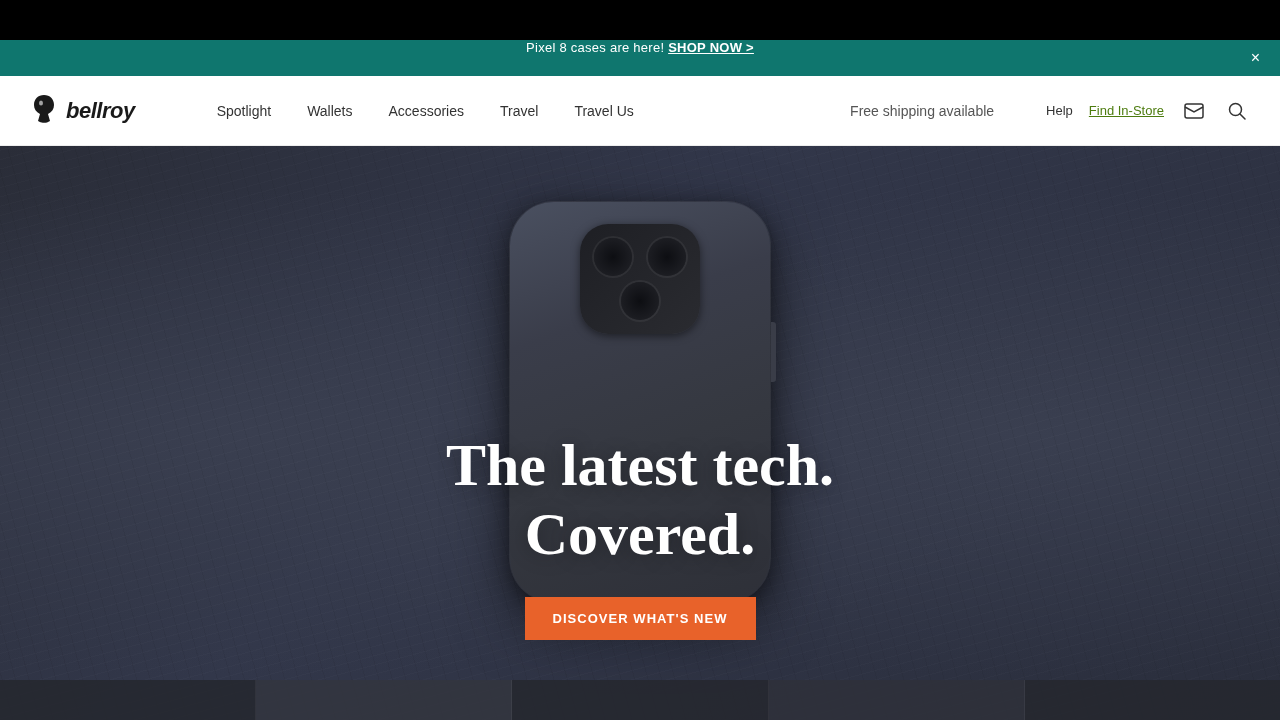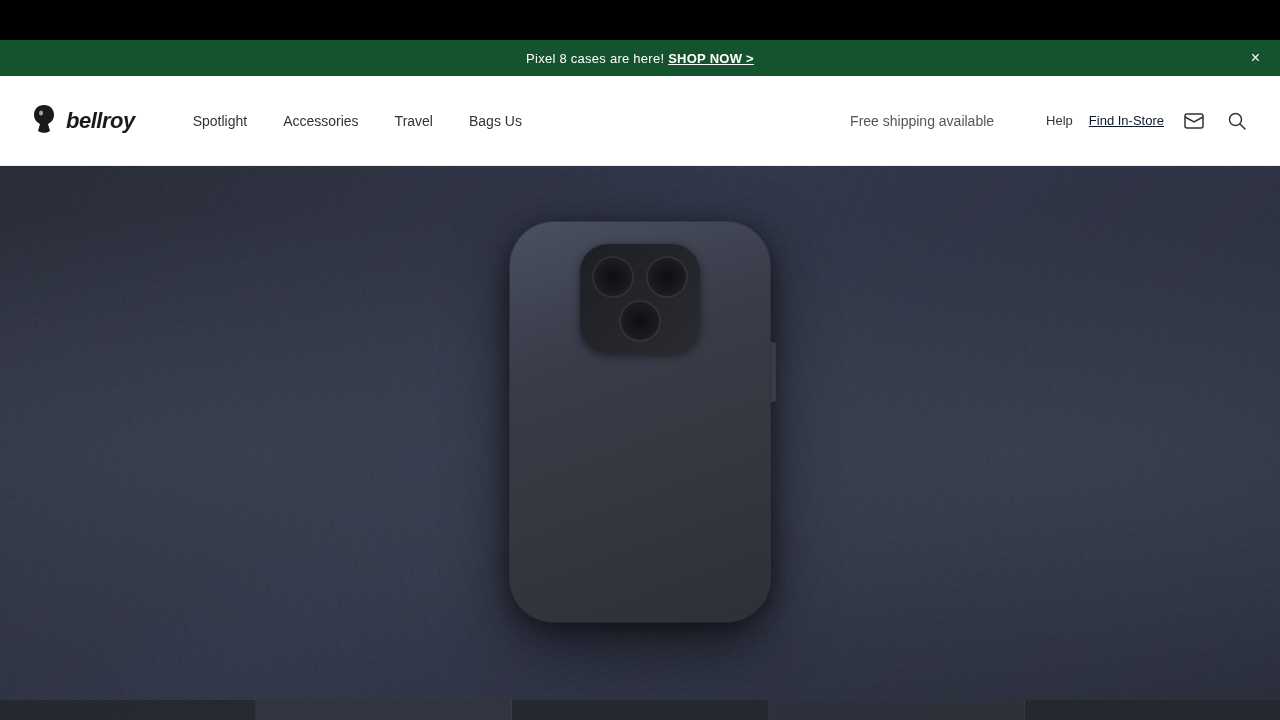--- a/index.html
+++ b/index.html
@@ -9,23 +9,22 @@
     .top-black-bar {
       width: 100%;
       height: 40px;
       background: #000;
     }
 
     
     .announcement-bar {
       width: 100%;
       height: 36px;
-      background: #14532d;
-      display: flex;
-      align-items: center;
+      background: #0f766e;
+      display: flex;
       justify-content: center;
       position: relative;
     }
     .announcement-bar span {
       color: #fff;
       font-size: 13px;
       font-weight: 500;
       letter-spacing: 0.02em;
     }
     .announcement-bar span a {
@@ -42,27 +41,28 @@
       font-size: 16px;
       cursor: pointer;
       background: none;
       border: none;
       line-height: 1;
     }
 
     
     .header {
       width: 100%;
-      height: 90px;
+      height: 70px;
       background: #fff;
       display: flex;
       align-items: center;
       padding: 0 30px;
       position: relative;
       border-bottom: 1px solid #eee;
+      gap: 24px;
     }
     .header-logo {
       display: flex;
       align-items: center;
       margin-right: 40px;
       text-decoration: none;
     }
     .logo-icon {
       width: 28px;
       height: 36px;
@@ -111,21 +111,21 @@
     }
     .header-help {
       font-size: 13px;
       color: #333;
       cursor: pointer;
       text-decoration: none;
       margin-left: 36px;
     }
     .header-find-store {
       font-size: 13px;
-      color: #0f172a;
+      color: #4d7c0f;
       cursor: pointer;
       white-space: nowrap;
     }
     .header-icon-btn {
       background: none;
       border: none;
       cursor: pointer;
       color: #333;
       font-size: 18px;
       display: flex;
@@ -327,23 +327,24 @@
     <svg class="logo-icon" viewBox="0 0 28 36" fill="none" xmlns="http://www.w3.org/2000/svg">
 
       <path d="M14 2 C8 2, 4 6, 4 12 C4 16, 6 19, 10 21 L8 28 C8 28, 14 32, 20 28 L18 21 C22 19, 24 16, 24 12 C24 6, 20 2, 14 2Z" fill="#1a1a1a"></path>
       <ellipse cx="11" cy="10" rx="2" ry="2.5" fill="#fff" opacity="0.6"></ellipse>
     </svg>
     <span class="logo-text">bellroy</span>
   </a>
 
   <nav class="main-nav">
     <a class="nav-item" href="#">Spotlight</a>
+    <a class="nav-item" href="#">Wallets</a>
     <a class="nav-item" href="#">Accessories</a>
     <a class="nav-item" href="#">Travel</a>
-    <a class="nav-item" href="#">Bags Us</a>
+    <a class="nav-item" href="#">Travel Us</a>
   </nav>
 
   <div class="header-right">
     <span class="header-shipping">Free shipping available</span>
     <a class="header-help" href="#">Help</a>
     <a class="header-find-store" href="#">Find In-Store</a>
     <button class="header-icon-btn">
       <svg width="20" height="16" viewBox="0 0 20 16" fill="none" xmlns="http://www.w3.org/2000/svg">
         <rect x="1" y="1" width="18" height="14" rx="2" stroke="#333" stroke-width="1.5" fill="none"></rect>
         <path d="M1 4 L10 9 L19 4" stroke="#333" stroke-width="1.5" fill="none"></path>
@@ -365,20 +366,27 @@
     <div class="phone-body">
       <div class="phone-camera-module">
         <div class="camera-lens-1"></div>
         <div class="camera-lens-2"></div>
         <div class="camera-lens-3"></div>
       </div>
       <div class="phone-side-button"></div>
     </div>
   </div>
 
+  <div class="hero-content">
+    <h1 class="hero-title">
+      <span>The latest tech.</span><br>
+      <span>Covered.</span>
+    </h1>
+    <button class="hero-cta">DISCOVER WHAT'S NEW</button>
+  </div>
 
   <div class="hero-bottom-strip">
     <div class="strip-segment"></div>
     <div class="strip-segment"></div>
     <div class="strip-segment"></div>
     <div class="strip-segment"></div>
     <div class="strip-segment"></div>
   </div>
 </section>
 

